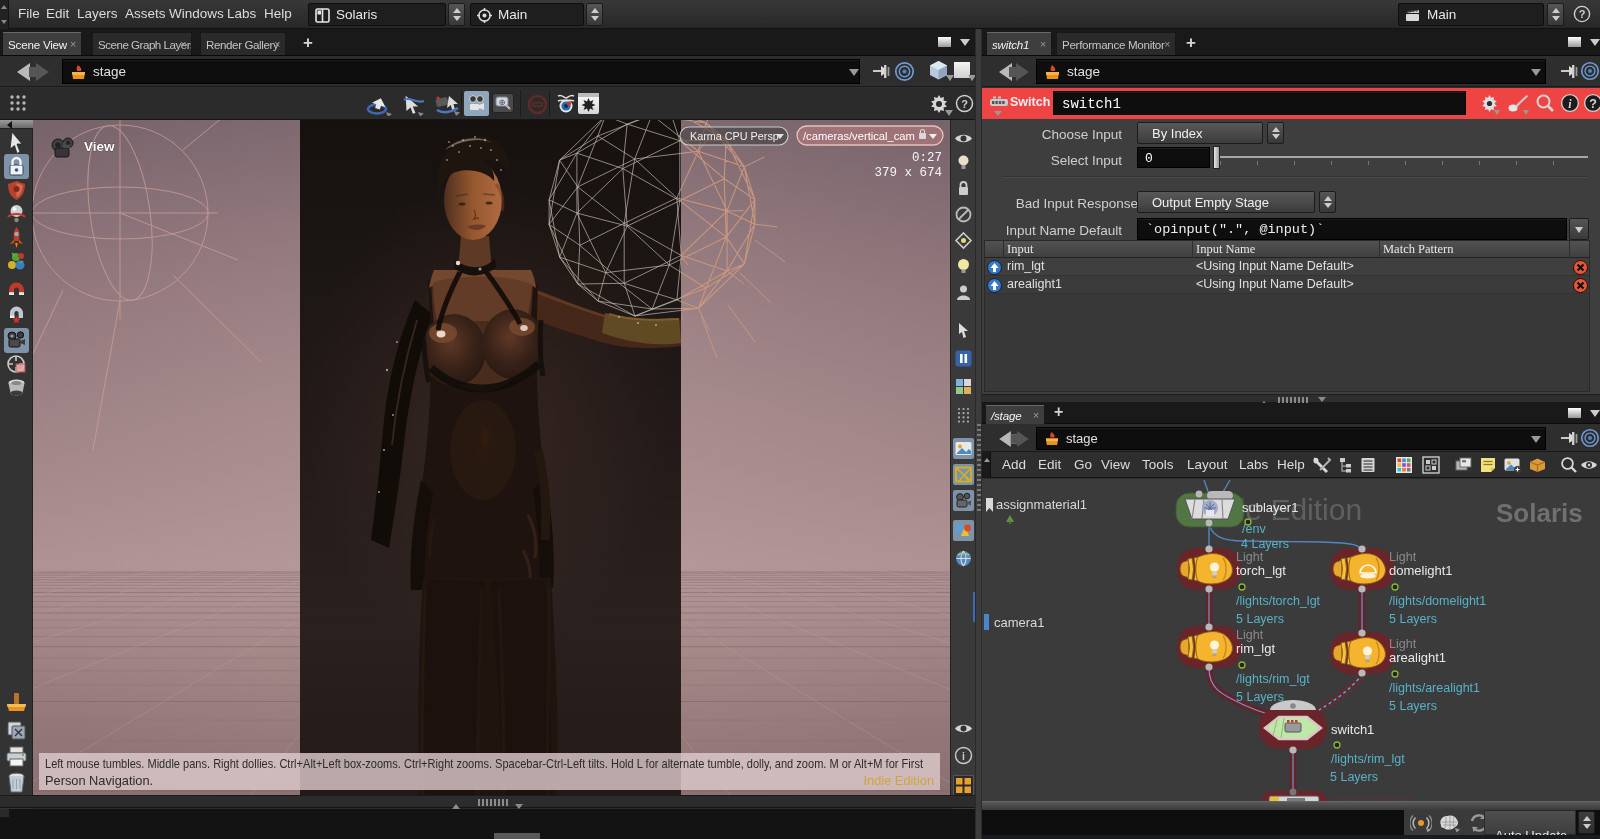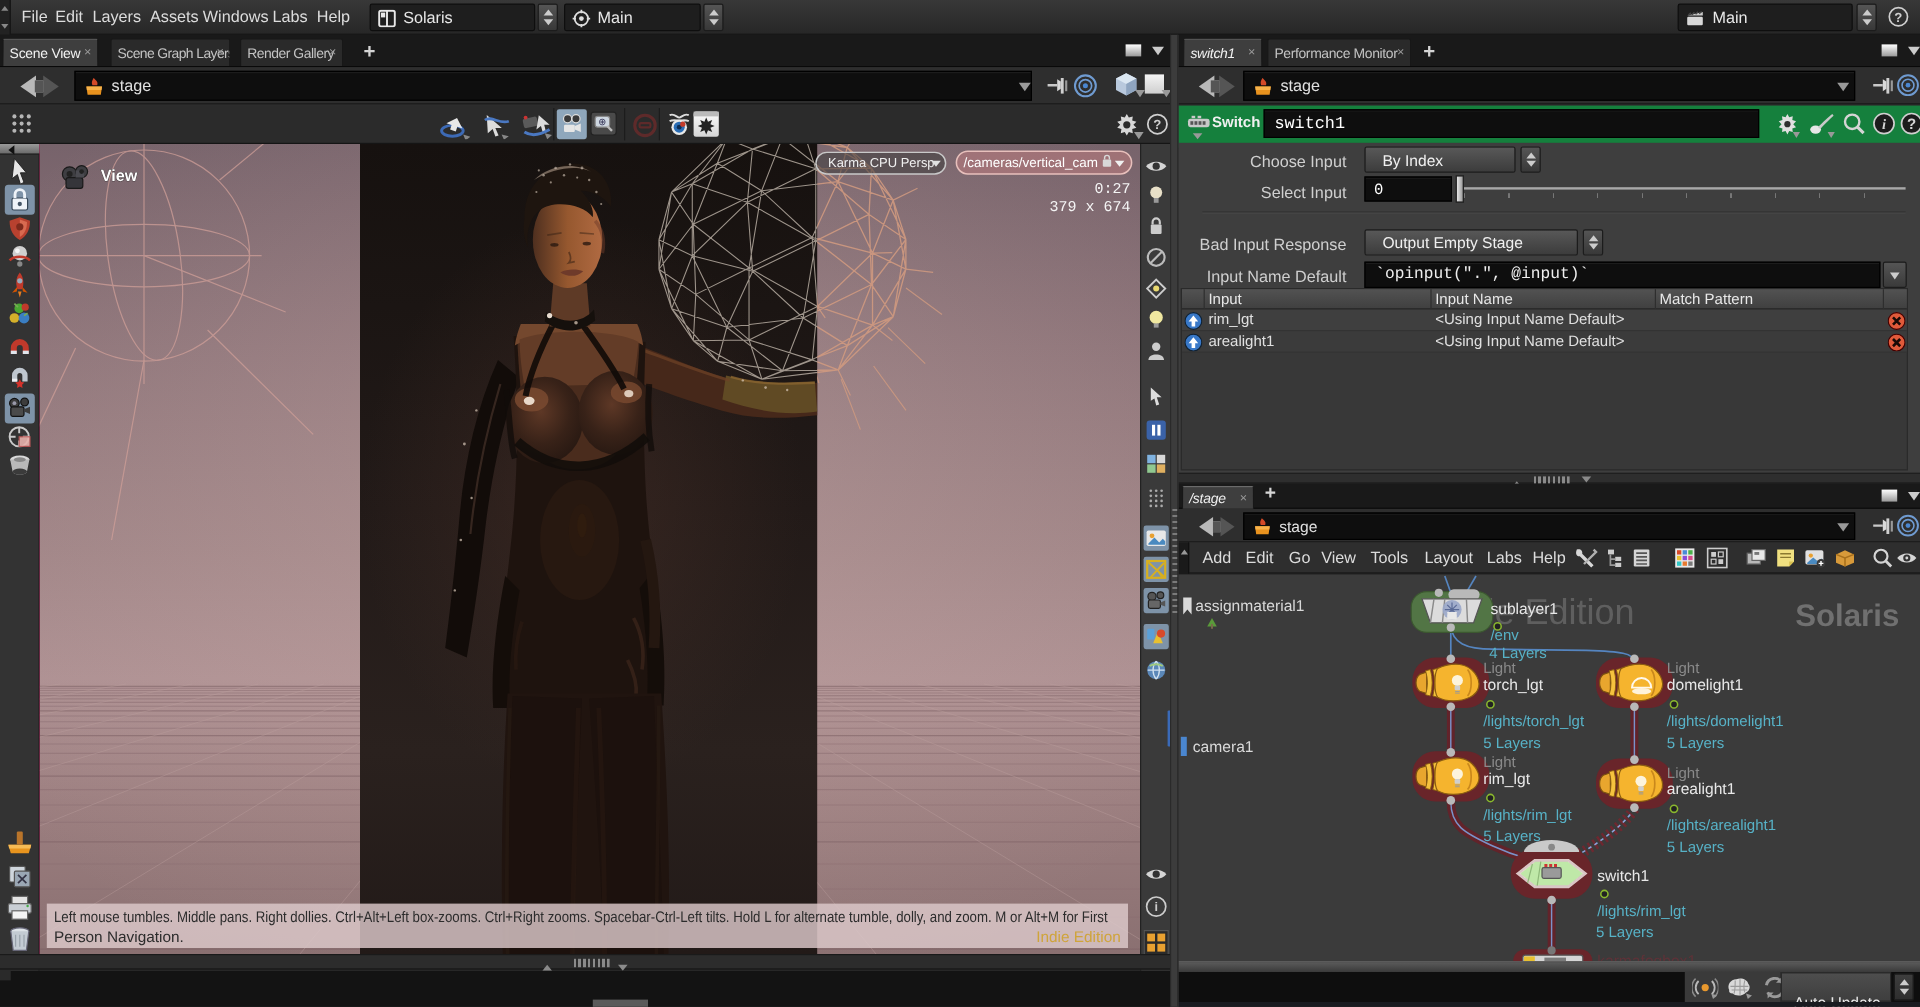--- a/index.html
+++ b/index.html
@@ -660,21 +660,21 @@
       <path d="M9 4 L12 6 L12 12 L9 14 Z" fill="#d9d9d9"></path>
       <rect x="12" y="3" width="2.4" height="13" fill="#cfcfcf"></rect>
       <rect x="15.6" y="5" width="1.8" height="9" fill="#9a9a9a"></rect>
     </svg>
  <svg class="abs" style="left:598px;top:5px;" width="20" height="20" viewBox="0 0 21 21">
       <circle cx="10.5" cy="10.5" r="8.7" fill="none" stroke="#6f9bd1" stroke-width="1.7"></circle>
       <circle cx="10.5" cy="10.5" r="5.2" fill="none" stroke="#6f9bd1" stroke-width="1.4"></circle>
       <circle cx="10.5" cy="10.5" r="2.1" fill="#4a86cf"></circle>
     </svg>
 </div>
-<div class="abs" style="left:982px;top:88px;width:618px;height:36px;background:#15803d;border-bottom:1px solid #191919;padding-left:12px;">
+<div class="abs" style="left:982px;top:88px;width:618px;height:36px;background:#ef4444;border-bottom:1px solid #191919;padding-left:12px;">
  <svg class="abs" style="left:7px;top:7px;" width="20" height="14" viewBox="0 0 20 14">
       <rect x="1" y="4" width="18" height="7" rx="2" fill="#c9c9c9"></rect>
       <g fill="#555">
         <rect x="3" y="6" width="2.4" height="3"></rect>
         <rect x="6.4" y="6" width="2.4" height="3"></rect>
         <rect x="9.8" y="6" width="2.4" height="3"></rect>
         <rect x="13.2" y="6" width="2.4" height="3"></rect>
       </g>
       <rect x="4" y="1.5" width="3" height="2" fill="#c9c9c9"></rect>
       <rect x="9" y="1.5" width="3" height="2" fill="#c9c9c9"></rect>
@@ -714,35 +714,35 @@
     </div>
  <div class="spin" style="left:285px;top:3px;width:17px;height:22px;"></div>
  <span class="lbl" style="left:0px;top:34px;width:140px;">Select Input</span>
  <div class="fld" style="left:155px;top:28px;width:73px;height:21px;">
       <span class="mono abs" style="left:7px;top:3px;color:#fff;font-size:13px;">0</span>
     </div>
  <div class="abs" style="left:231px;top:27px;width:7px;height:23px;background:linear-gradient(90deg,#e8e8e8,#9a9a9a);border:1px solid #222;"></div>
  <div class="abs" style="left:238px;top:37px;width:368px;height:2px;background:#a8a8a8;"></div>
  <div class="abs" style="left:238px;top:42px;width:368px;height:4px;background:repeating-linear-gradient(90deg,#777 0 1px,transparent 1px 37px);"></div>
  <div class="abs" style="left:20px;top:57px;width:586px;height:1px;background:#333;box-shadow:0 1px 0 #4a4a4a;"></div>
- <span class="lbl" style="left:0px;top:77px;width:140px;">Bad Input Response</span>
+ <span class="lbl" style="left:16px;top:77px;width:140px;">Bad Input Response</span>
  <div class="combo" style="left:155px;top:72px;width:178px;height:22px;">
       <span style="position:absolute;left:14px;top:3px;">Output Empty Stage</span>
     </div>
  <div class="spin" style="left:337px;top:72px;width:17px;height:22px;"></div>
  <span class="lbl" style="left:0px;top:104px;width:140px;">Input Name Default</span>
  <div class="fld" style="left:155px;top:99px;width:430px;height:22px;">
       <span class="mono abs" style="left:8px;top:3px;color:#efefef;font-size:13.5px;">`opinput(".", @input)`</span>
     </div>
  <div class="abs" style="left:587px;top:99px;width:20px;height:22px;background:linear-gradient(#555,#3a3a3a);border:1px solid #1c1c1c;border-radius:2px;">
       <div class="abs" style="left:5px;top:8px;width:0;height:0;border:4.5px solid transparent;border-top:6px solid #ccc;"></div>
     </div>
 
  <div class="abs" style="left:2px;top:121px;width:606px;height:152px;background:#383838;border:1px solid #2a2a2a;">
-   <div class="abs" style="left:0;top:0;width:604px;height:17px;background:linear-gradient(#525252,#404040);border-bottom:1px solid #222;">
+   <div class="abs" style="left:0;top:0;width:604px;height:17px;background:linear-gradient(#525252,#404040);border-bottom:1px solid #222;font-family:Liberation Serif, serif;">
      <span class="abs" style="left:22px;top:1px;color:#e8e8e8;font-size:12.5px;">Input</span>
      <span class="abs" style="left:211px;top:1px;color:#e8e8e8;font-size:12.5px;">Input Name</span>
      <span class="abs" style="left:398px;top:1px;color:#e8e8e8;font-size:12.5px;">Match Pattern</span>
      <div class="abs" style="left:18px;top:0;width:1px;height:17px;background:#2e2e2e;"></div>
      <div class="abs" style="left:207px;top:0;width:1px;height:17px;background:#2e2e2e;"></div>
      <div class="abs" style="left:394px;top:0;width:1px;height:17px;background:#2e2e2e;"></div>
      <div class="abs" style="left:584px;top:0;width:1px;height:17px;background:#2e2e2e;"></div>
    </div>
    <div class="abs" style="left:0;top:17px;width:604px;height:18px;background:#3f3f3f;border-bottom:1px solid #333;">
      <svg class="abs" style="left:2px;top:1.5px;" width="15" height="15" viewBox="0 0 15 15">

